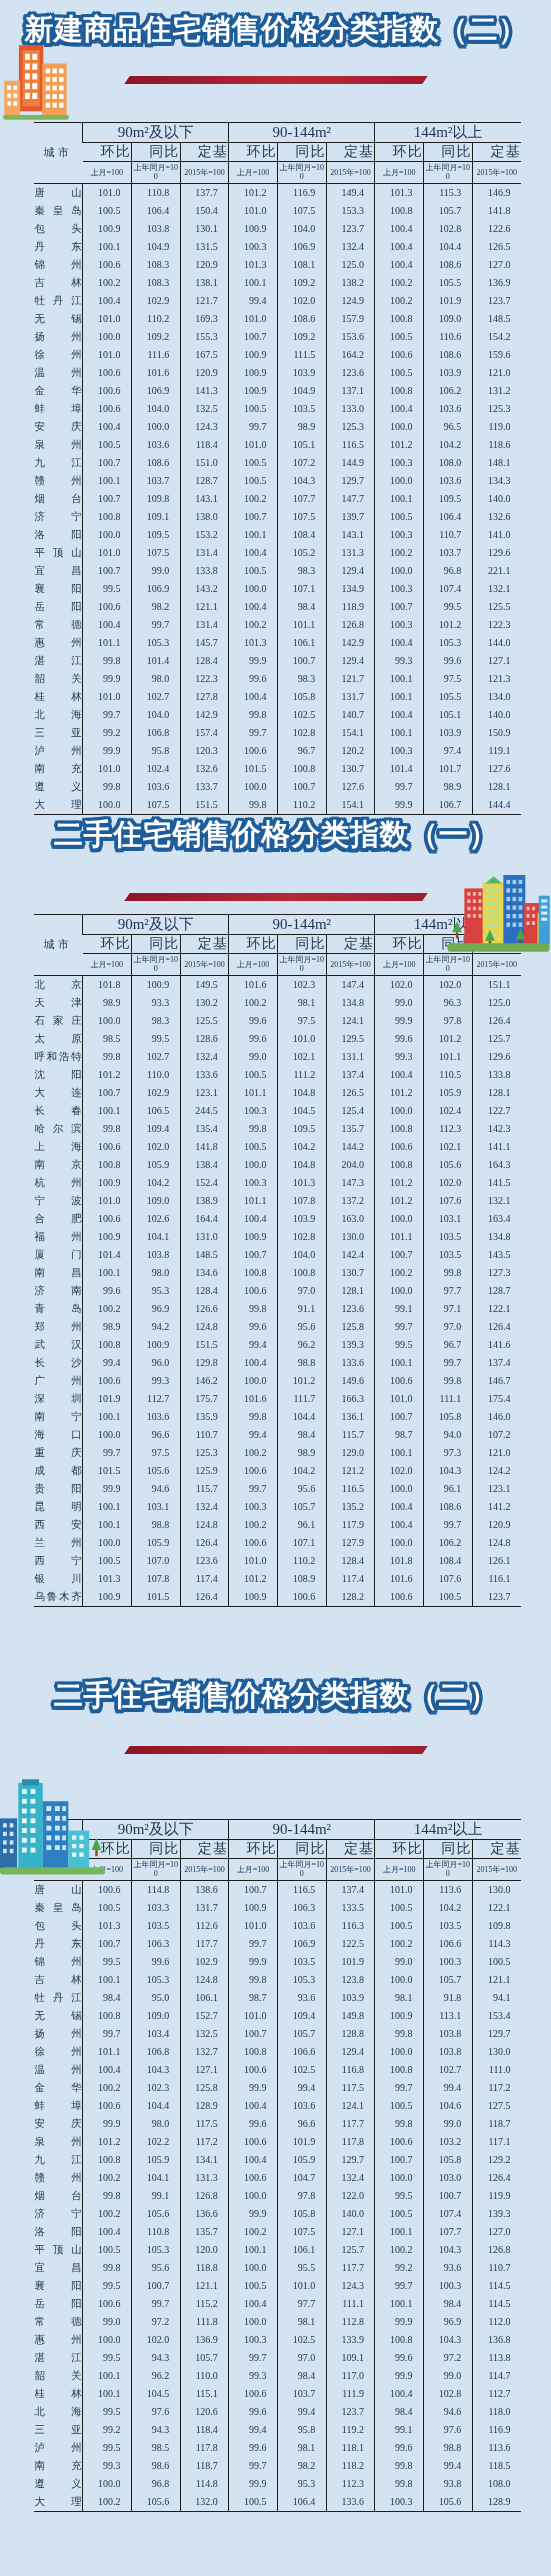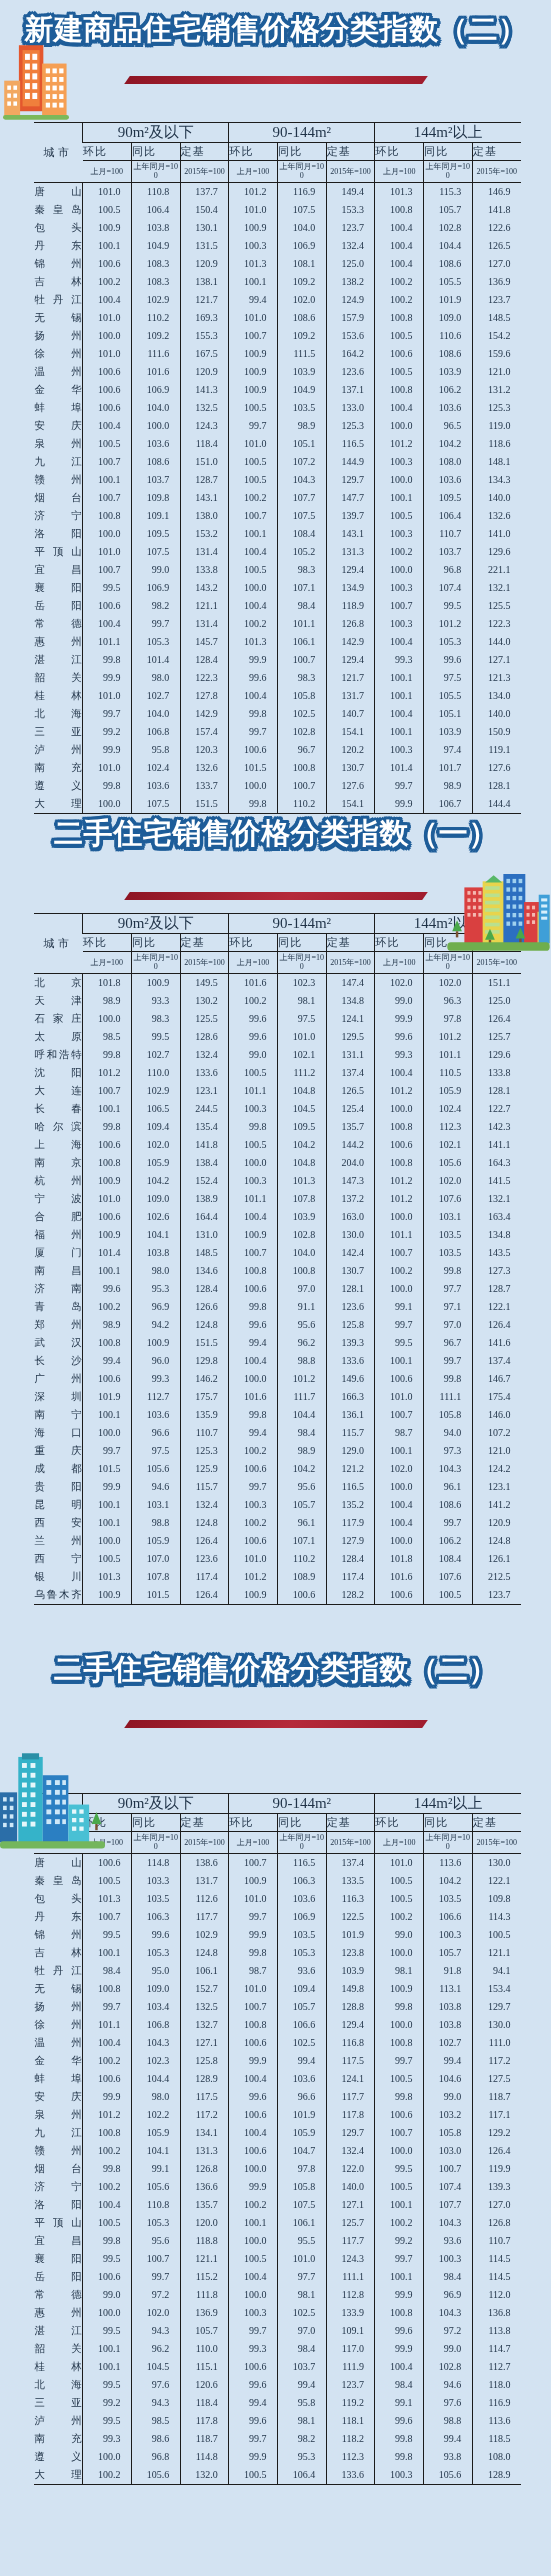--- a/index.html
+++ b/index.html
@@ -6,38 +6,38 @@
   .page{position:relative;width:552px;height:2548px;background:#d3e3f2;overflow:hidden;
         font-family:"Liberation Serif","DejaVu Serif",serif;color:#1f3247;}
   section{position:relative;}
   .sec-title{margin:0;text-align:center;font-family:"Liberation Sans","DejaVu Sans",sans-serif;
     font-weight:bold;font-size:29px;line-height:38px;letter-spacing:0.6px;color:#ffffff;
     text-shadow:-3.1px -1.8px 0 #1e5d99,3.1px -1.8px 0 #1e5d99,-3.1px 1.8px 0 #1e5d99,3.1px 1.8px 0 #1e5d99,
       -3.7px 0 0 #1e5d99,3.7px 0 0 #1e5d99,0 -3.1px 0 #1e5d99,0 3.7px 0 #1e5d99,
       -2.5px -3.1px 0 #1e5d99,2.5px -3.1px 0 #1e5d99,-2.5px 3.7px 0 #1e5d99,2.5px 3.7px 0 #1e5d99;}
   #t1-title{padding-top:9.8px;}
   #t2-title{}
-  #t3-title{margin-top:45px;}
+  #t3-title{margin-top:69px;}
   .red-bar{width:298px;height:8px;margin:28px auto 0 auto;
     background:linear-gradient(90deg,#8e1524,#b5293a 55%,#a01d2e);
     transform:skewX(-35deg);}
   #bar2{margin-top:40px;}
   #bar3{margin-top:32px;}
   table.idx{border-collapse:collapse;table-layout:fixed;width:487px;margin:38px 0 0 34px;
     border-top:1.2px solid #1c1c1c;position:relative;z-index:2;}
   #table-1{margin-top:38px;}
   #table-2{margin-top:13.5px;}
   #table-3{margin-top:65px;}
   th,td{padding:0;font-weight:normal;}
   th{border-left:0.6px solid #1c1c1c;}
   td{border-left:0.6px solid #1c1c1c;}
   th:first-child,td:first-child{border-left:none;}
   .city-h{font-size:11px;letter-spacing:3.7px;border-bottom:1.2px solid #1c1c1c;}
   .group-h{font-size:15px;height:16px;border-bottom:0.6px solid #1c1c1c;text-align:center;}
-  .metric-h{font-size:11px;height:17px;border-bottom:0.6px solid #1c1c1c;text-align:left;letter-spacing:1.2px;}
+  .metric-h{font-size:14px;height:17px;border-bottom:0.6px solid #1c1c1c;text-align:right;letter-spacing:1.2px;}
   .base-h{font-size:8px;line-height:1.15;height:18.4px;border-bottom:1.2px solid #1c1c1c;
     text-align:center;vertical-align:middle;padding:1.2px 0.6px;word-break:break-all;}
   tbody td{height:18px;font-size:10px;}
   td.city{text-align:center;}
   td.city .city-name{display:inline-block;width:47px;text-align:justify;text-align-last:justify;
     font-size:10.4px;}
   td.num{text-align:right;padding-right:10.4px;}
   tbody tr:last-child td{border-bottom:1.2px solid #1c1c1c;margin-left:18px;}
   .icon{position:absolute;z-index:3;}
   #icon-1{left:3.1px;top:45px;}
@@ -1065,21 +1065,21 @@
           <tr>
             <td class="city"><span class="city-name">银川</span></td>
             <td class="num">101.3</td>
             <td class="num">107.8</td>
             <td class="num">117.4</td>
             <td class="num">101.2</td>
             <td class="num">108.9</td>
             <td class="num">117.4</td>
             <td class="num">101.6</td>
             <td class="num">107.6</td>
-            <td class="num">212.5</td>
+            <td class="num">116.1</td>
           </tr>
           <tr>
             <td class="city"><span class="city-name">乌鲁木齐</span></td>
             <td class="num">100.9</td>
             <td class="num">101.5</td>
             <td class="num">126.4</td>
             <td class="num">100.9</td>
             <td class="num">100.6</td>
             <td class="num">128.2</td>
             <td class="num">100.6</td>

